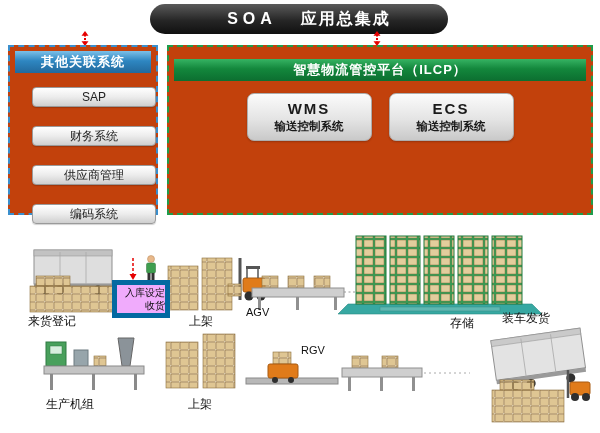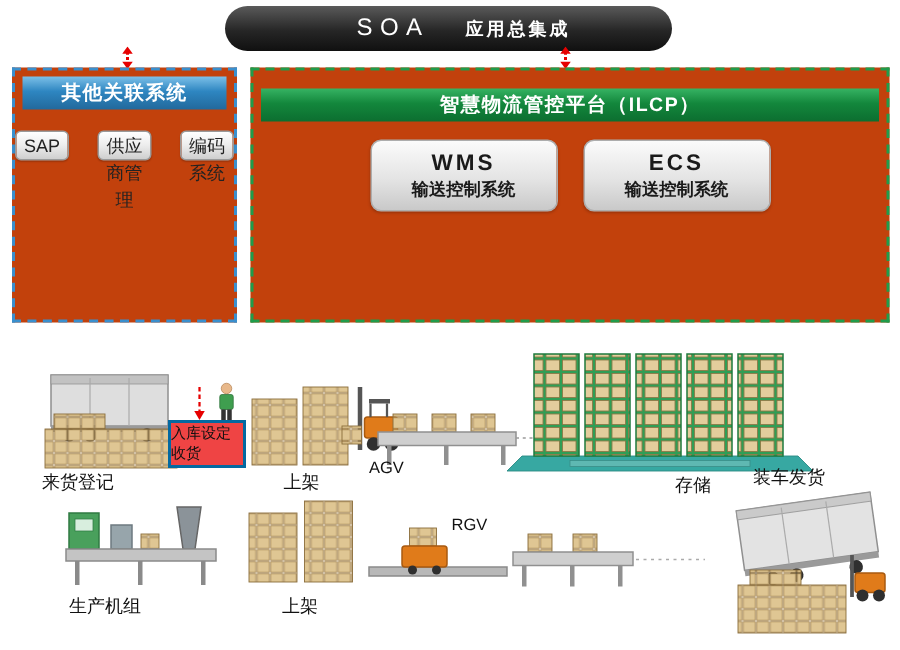--- a/index.html
+++ b/index.html
@@ -3,56 +3,56 @@
 <meta charset="utf-8">
 <style>
   html,body{margin:0;padding:0;background:#fff;}
   .canvas{position:relative;width:600px;height:433px;background:#ffffff;overflow:hidden;
           font-family:"Liberation Sans","DejaVu Sans",sans-serif;}
 
   
   .soa-bar{position:absolute;left:150px;top:4px;width:298px;height:30px;border-radius:16px;
            background:linear-gradient(180deg,#5a5a5a 0%,#262626 55%,#101010 100%);
            display:flex;align-items:center;justify-content:center;gap:24px;color:#fff;}
-  .soa-abbr{font-size:16px;font-weight:normal;letter-spacing:5px;margin-left:20px;}
-  .soa-title{font-size:12px;font-weight:bold;letter-spacing:2px;}
+  .soa-abbr{font-size:16px;font-weight:bold;letter-spacing:5px;margin-left:20px;}
+  .soa-title{font-size:16px;font-weight:bold;letter-spacing:2px;}
 
   
   .v-arrow{position:absolute;width:12px;height:15px;}
 
   
   .panel{position:absolute;border:2px dashed;background:#c2410c;box-sizing:border-box;}
   .left-panel{left:8px;top:45px;width:150px;height:170px;border-color:#3a8fcd;}
   .right-panel{left:167px;top:45px;width:426px;height:170px;border-color:#1f9c4b;}
   .panel-header{margin:4px 5px 0 5px;height:22px;display:flex;align-items:center;justify-content:center;
                 color:#fff;font-weight:bold;font-size:13px;letter-spacing:1px;}
   .left-panel .panel-header{background:linear-gradient(180deg,#7cc0e8,#2e86c1 45%,#22699c);}
   .right-panel .panel-header{background:linear-gradient(180deg,#36b363,#13873c 45%,#0c6e30);margin-top:12px;}
 
-  .sys-list{margin-top:14px;display:flex;gap:19px;align-items:flex-end;}
+  .sys-list{margin-top:14px;display:flex;flex-direction:column;gap:19px;align-items:flex-end;}
   .sys-item{width:122px;height:18px;line-height:18px;text-align:center;font-size:12px;color:#222;
             background:linear-gradient(180deg,#ffffff,#ececec 50%,#cfcfcf);
             border:1px solid #9a9a9a;border-radius:4px;box-shadow:0 1px 1px rgba(0,0,0,.18);}
 
   .module-rows{margin-top:12px;display:flex;flex-direction:column;gap:12px;align-items:center;}
   .module-row{display:flex;gap:17px;justify-content:center;}
   .module-row.second{transform:translateX(-16px);}
   .module{width:123px;height:46px;border-radius:7px;border:1px solid #adadad;
           background:linear-gradient(180deg,#fbfbfb,#e4e4e4 55%,#c9c9c9);
           box-shadow:0 1px 2px rgba(0,0,0,.22);
           display:flex;flex-direction:column;align-items:center;justify-content:center;gap:2px;}
   .module-abbr{font-size:15px;font-weight:bold;letter-spacing:2px;color:#1a1a1a;}
   .module-name{font-size:11.5px;font-weight:bold;color:#1a1a1a;}
 
   
   .scene{position:absolute;left:0;top:230px;width:600px;height:203px;}
   .flow-label{position:absolute;font-size:12px;color:#111;white-space:nowrap;}
   .flow-label.latin{font-size:11px;}
-  .note-box{position:absolute;left:112px;top:280px;width:48px;background:#ef4444;border:2px solid #0369a1;
-            text-align:left;font-size:10px;line-height:13px;padding:1px 0;color:#111;z-index:2;}
+  .note-box{position:absolute;left:112px;top:280px;width:48px;background:#f0abfc;border:5px solid #0369a1;
+            text-align:right;font-size:10px;line-height:13px;padding:1px 0;color:#111;z-index:2;}
 </style>
 </head>
 <body>
 
 <div class="canvas">
 
   <div class="soa-bar">
     <span class="soa-abbr">SOA</span>
     <span class="soa-title">应用总集成</span>
   </div>
@@ -69,20 +69,21 @@
       <line x1="6" y1="3.5" x2="6" y2="11.5" stroke="#e60000" stroke-width="2" stroke-dasharray="2 1.5"></line>
       <polygon points="6,0 2.5,4.8 9.5,4.8" fill="#e60000"></polygon>
       <polygon points="6,15 2.5,10.2 9.5,10.2" fill="#e60000"></polygon>
     </svg>
   </div>
 
   <div class="panel left-panel">
     <div class="panel-header">其他关联系统</div>
     <div class="sys-list">
       <div class="sys-item">SAP</div>
+      <div class="sys-item">财务系统</div>
       <div class="sys-item">供应商管理</div>
       <div class="sys-item">编码系统</div>
     </div>
   </div>
 
   <div class="panel right-panel">
     <div class="panel-header">智慧物流管控平台（ILCP）</div>
     <div class="module-rows">
       <div class="module-row">
         <div class="module">

